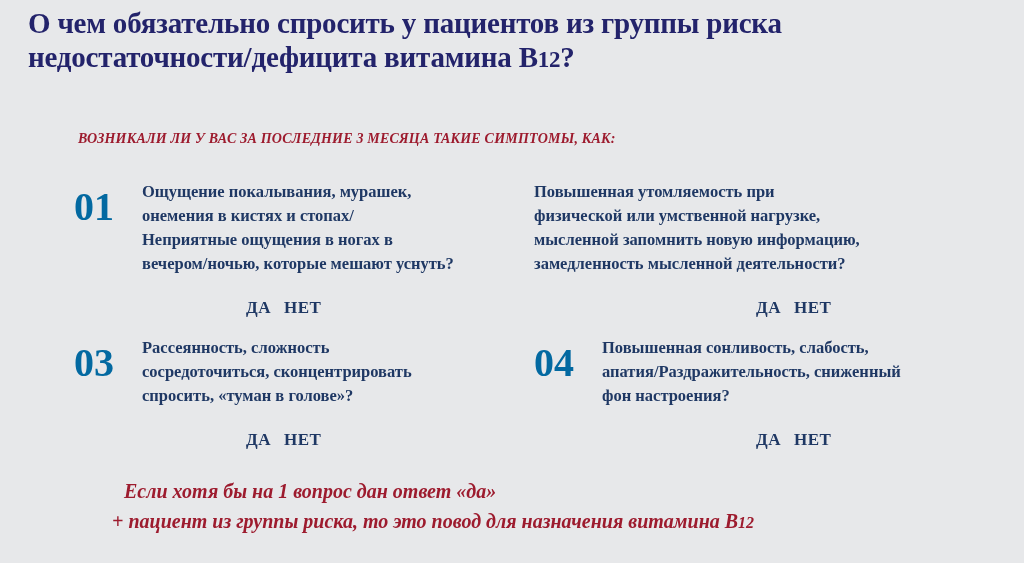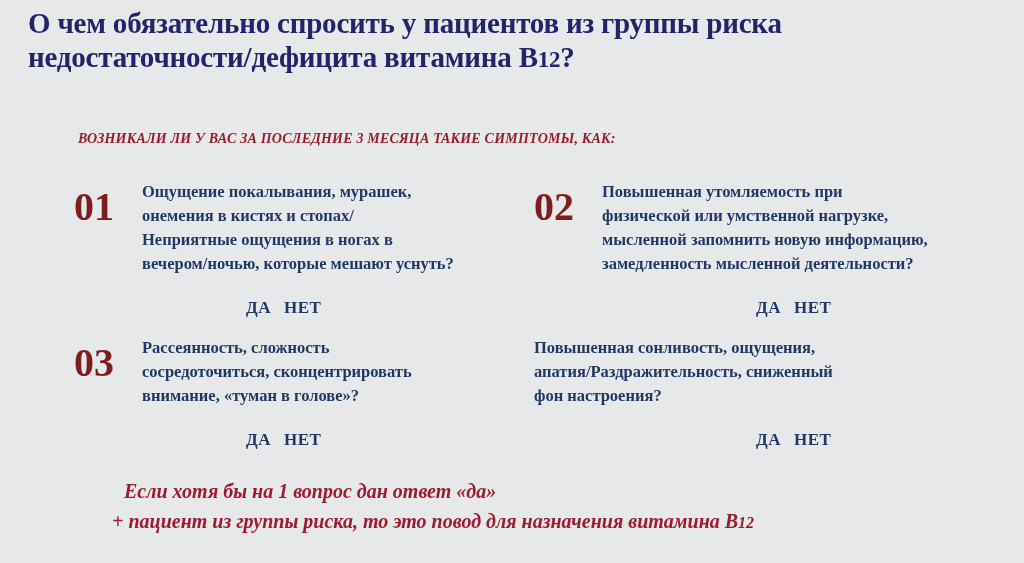--- a/index.html
+++ b/index.html
@@ -85,21 +85,21 @@
 
   .qhead {
     display: flex;
     align-items: flex-start;
   }
   .qnum {
     font-family: "Liberation Serif", "DejaVu Serif", serif;
     font-weight: bold;
     font-size: 40px;
     line-height: 42px;
-    color: #7f1d1d;
+    color: #0369a1;
     flex: 0 0 auto;
     width: 68px;
     padding-top: 8px;
     letter-spacing: 0px;
   }
   .qtext {
     font-family: "Liberation Serif", "DejaVu Serif", serif;
     font-weight: bold;
     font-size: 16.5px;
     line-height: 24px;
@@ -170,21 +170,20 @@
             <span class="ln">вечером/ночью, которые мешают уснуть?</span>
           </div>
         </div>
         <div class="answers">
           <span class="ans">ДА</span><span class="ans">НЕТ</span>
         </div>
       </div>
 
       <div class="qcell col-right">
         <div class="qhead">
-          <div class="qnum">02</div>
           <div class="qtext">
             <span class="ln">Повышенная утомляемость при</span>
             <span class="ln">физической или умственной нагрузке,</span>
             <span class="ln">мысленной запомнить новую информацию,</span>
             <span class="ln">замедленность мысленной деятельности?</span>
           </div>
         </div>
         <div class="answers">
           <span class="ans">ДА</span><span class="ans">НЕТ</span>
         </div>
@@ -193,32 +192,33 @@
     </div>
 
     <div class="grid-row row-2">
 
       <div class="qcell col-left">
         <div class="qhead">
           <div class="qnum">03</div>
           <div class="qtext">
             <span class="ln">Рассеянность, сложность</span>
             <span class="ln">сосредоточиться, сконцентрировать</span>
-            <span class="ln">внимание, «туман в голове»?</span>
+            <span class="ln">спросить, «туман в голове»?</span>
           </div>
         </div>
         <div class="answers">
           <span class="ans">ДА</span><span class="ans">НЕТ</span>
         </div>
       </div>
 
       <div class="qcell col-right">
         <div class="qhead">
-          <div class="qtext">
-            <span class="ln">Повышенная сонливость, ощущения,</span>
+          <div class="qnum">04</div>
+          <div class="qtext">
+            <span class="ln">Повышенная сонливость, слабость,</span>
             <span class="ln">апатия/Раздражительность, сниженный</span>
             <span class="ln">фон настроения?</span>
           </div>
         </div>
         <div class="answers">
           <span class="ans">ДА</span><span class="ans">НЕТ</span>
         </div>
       </div>
 
     </div>

